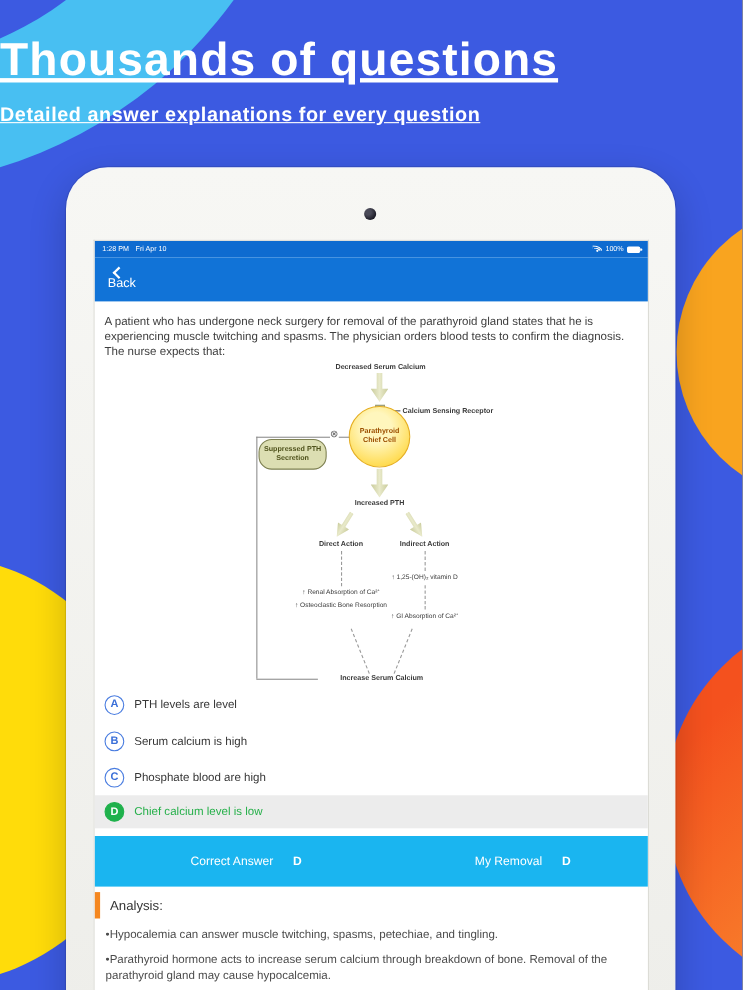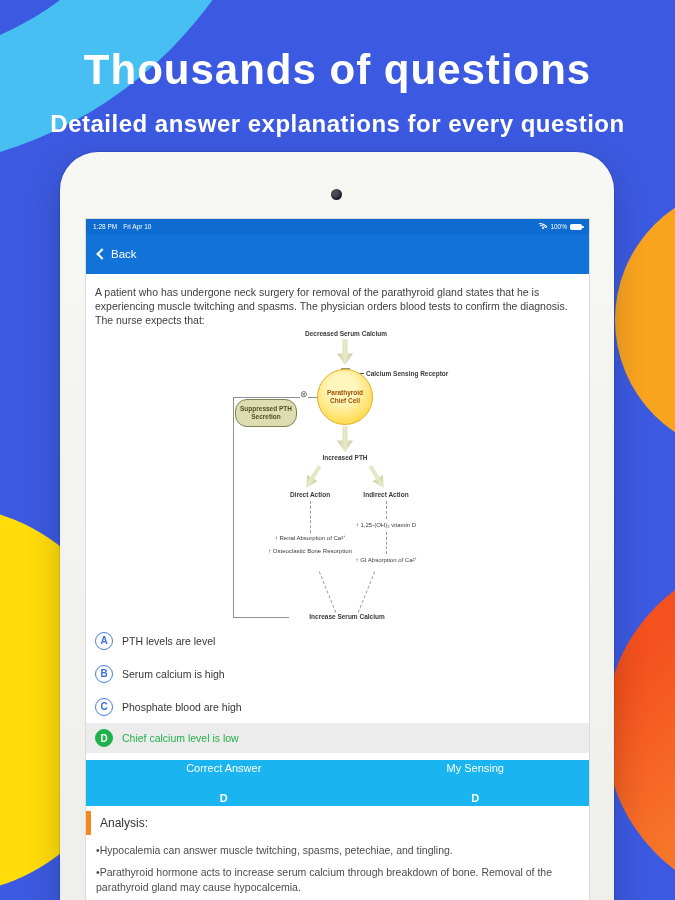--- a/index.html
+++ b/index.html
@@ -7,23 +7,23 @@
   .canvas { position:relative; width:675px; height:900px; overflow:hidden; background:#3c5ae1; margin:0 auto; }
 
   
   .arc-outer { position:absolute; left:-530px; top:-650px; width:820px; height:820px; border-radius:50%; background:#48bff2; z-index:0; }
   .arc-inner { position:absolute; left:-420px; top:-540px; width:600px; height:600px; border-radius:50%; background:#3c5ae1; z-index:0; }
   .blob-yellow { position:absolute; left:-255px; top:505px; width:390px; height:390px; border-radius:50%; background:#ffdc0a; z-index:0; }
   .blob-orange-top { position:absolute; left:615px; top:185px; width:270px; height:270px; border-radius:50%; background:#f9a41f; z-index:0; }
   .blob-orange-bottom { position:absolute; left:605px; top:555px; width:350px; height:350px; border-radius:50%; background:linear-gradient(135deg,#f4511e 20%,#fa9632 80%); z-index:0; }
 
   
-  .hero { position:absolute; top:16px; left:0; width:100%; z-index:1; text-align:center; color:#fff; }
+  .hero { position:absolute; top:0; left:0; width:100%; z-index:1; color:#fff;text-decoration:underline; }
   .hero-title { margin-top:30px; font-size:42px; font-weight:bold; letter-spacing:1px; }
-  .hero-sub { margin-top:16px; font-size:24px; font-weight:bold; letter-spacing:0.5px; }
+  .hero-sub { margin-top:16px; font-size:18px; font-weight:bold; letter-spacing:0.5px; }
 
   
   .tablet { position:absolute; left:60px; top:152px; width:554px; height:770px; background:linear-gradient(#f7f7f4,#eeeeea); border-radius:38px 38px 0 0; box-shadow:0 0 0 1px rgba(0,0,0,0.10), 0 12px 34px rgba(0,0,0,0.20); z-index:2; }
   .camera { position:absolute; left:271px; top:37px; width:11px; height:11px; border-radius:50%; background:radial-gradient(circle at 35% 35%, #4a4a58 0 25%, #1d1d28 70%); }
 
   .screen { position:absolute; left:25px; top:66px; width:505px; height:704px; background:#fff; overflow:hidden; border:1px solid #dcdcd6; border-bottom:none; }
 
   
   .statusbar { height:15px; background:#0e6bd0; color:#fff; font-size:6.5px; display:flex; align-items:center; justify-content:space-between; padding:0 7px; }
   .sb-left span { margin-right:6px; }
@@ -31,21 +31,21 @@
   .wifi { width:9px; height:7px; position:relative; }
   .wifi i { position:absolute; left:50%; border:solid #fff; border-width:1px 1px 0 0; border-radius:0 100% 0 0; transform:translateX(-50%); }
   .wifi i:nth-child(1){ width:9px; height:5px; top:0; }
   .wifi i:nth-child(2){ width:6px; height:3px; top:2px; }
   .wifi i:nth-child(3){ width:2px; height:2px; top:4px; background:#fff; border:none; border-radius:50%; }
   .battery { width:12px; height:6px; border:1px solid #fff; border-radius:1.5px; position:relative; background:#fff; }
   .battery:after { content:""; position:absolute; right:-2.5px; top:1px; width:1.5px; height:2.5px; background:#fff; border-radius:0 1px 1px 0; }
 
   
   .navbar { height:40px; background:#1173d7; position:relative; display:flex; align-items:center; }
-  .back { display:flex; align-items:center; color:#fff; font-size:11.5px; padding-left:12px; cursor:pointer; }
+  .back { display:flex; align-items:center; color:#fff; font-size:11.5px; padding-left:12px; cursor:pointer;flex-direction:column; }
   .chevron { width:8px; height:8px; border-left:2px solid #fff; border-bottom:2px solid #fff; transform:rotate(45deg); margin-right:5px; }
   .nav-title { position:absolute; left:0; right:0; text-align:center; color:#fff; font-size:12.5px; font-weight:bold; }
 
   
   .meta { height:33px; display:flex; align-items:center; justify-content:space-between; padding:0 11px; font-size:11px; color:#3f3f3f; border-bottom:1px solid #e6e6e6; background:#fff; }
 
   
   .question { padding:11px 9px 0 9px; font-size:10.5px; line-height:1.34; color:#3e3e3e; }
 
   
@@ -65,21 +65,21 @@
   .options { margin-top:2px; }
   .opt { display:flex; align-items:center; height:33px; padding-left:9px; cursor:pointer; }
   .opt-circle { width:18px; height:18px; border-radius:50%; border:1.5px solid #4a7de0; color:#3a6fd8; font-size:10px; font-weight:bold; display:flex; align-items:center; justify-content:center; margin-right:9px; flex:0 0 auto; background:#fff; }
   .opt-text { font-size:10.5px; color:#363636; }
   .opt.correct { background:#ececec; height:30px; }
   .opt.correct .opt-circle { background:#1fb14c; border-color:#1fb14c; color:#fff; }
   .opt.correct .opt-text { color:#27b04b; }
 
   
   .banner { margin-top:7px; height:46px; background:#1ab5f0; display:flex; color:#fff; }
-  .banner-col { width:50%; display:flex; flex-direction:column; align-items:center; justify-content:center; gap:18px;padding-left:24px; }
+  .banner-col { width:50%; display:flex; flex-direction:row; align-items:center; justify-content:center; gap:18px;padding-left:24px; }
   .banner-label { font-size:11px; }
   .banner-value { font-size:11px; font-weight:bold; }
 
   
   .analysis { margin-top:5px; }
   .analysis-head { border-left:5px solid #f5871f; padding-left:9px; font-size:12px; color:#333; height:24px; display:flex; align-items:center; }
   .analysis p { padding:0 10px; margin-top:8px; font-size:10.5px; line-height:1.35; color:#4c4c4c; }
 </style>
 </head>
 <body>
@@ -193,21 +193,21 @@
           <span class="opt-text">Chief calcium level is low</span>
         </div>
       </div>
 
       <div class="banner">
         <div class="banner-col">
           <div class="banner-label">Correct Answer</div>
           <div class="banner-value">D</div>
         </div>
         <div class="banner-col">
-          <div class="banner-label">My Sensing</div>
+          <div class="banner-label">My Removal</div>
           <div class="banner-value">D</div>
         </div>
       </div>
 
       <div class="analysis">
         <div class="analysis-head">Analysis:</div>
         <p>•Hypocalemia can answer muscle twitching, spasms, petechiae, and tingling.</p>
         <p>•Parathyroid hormone acts to increase serum calcium through breakdown of bone. Removal of the parathyroid gland may cause hypocalcemia.</p>
       </div>
 

